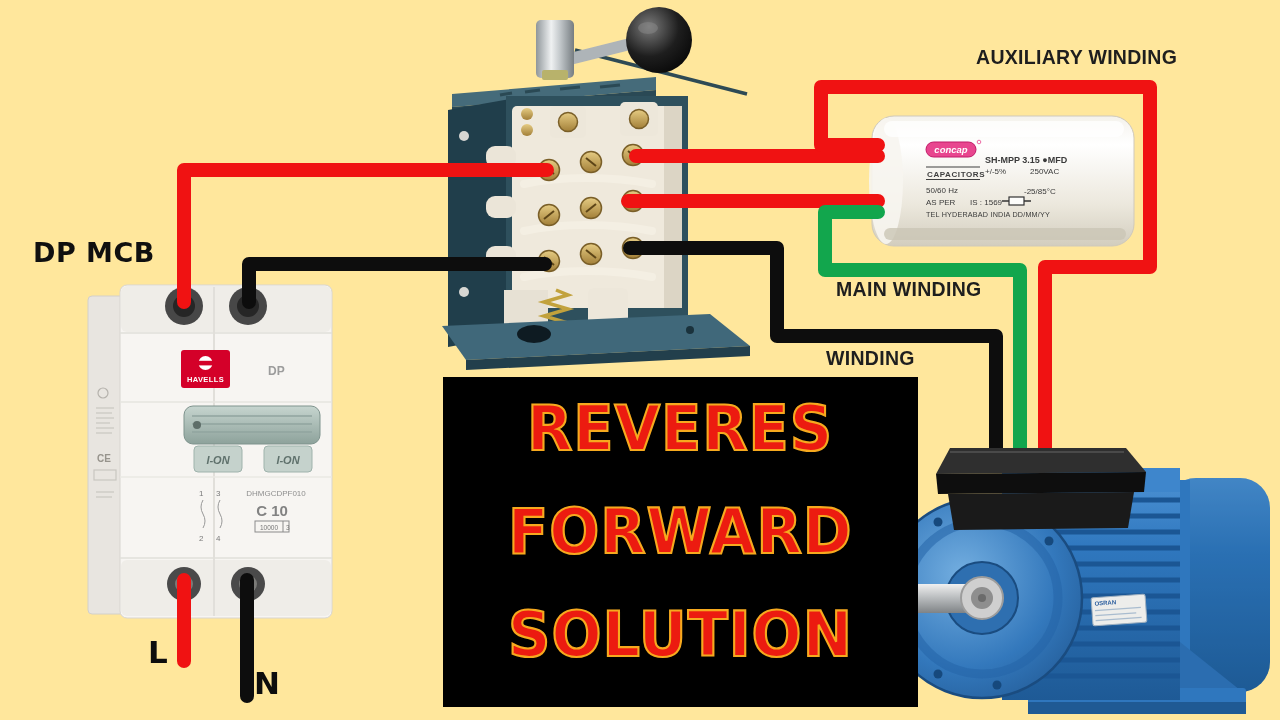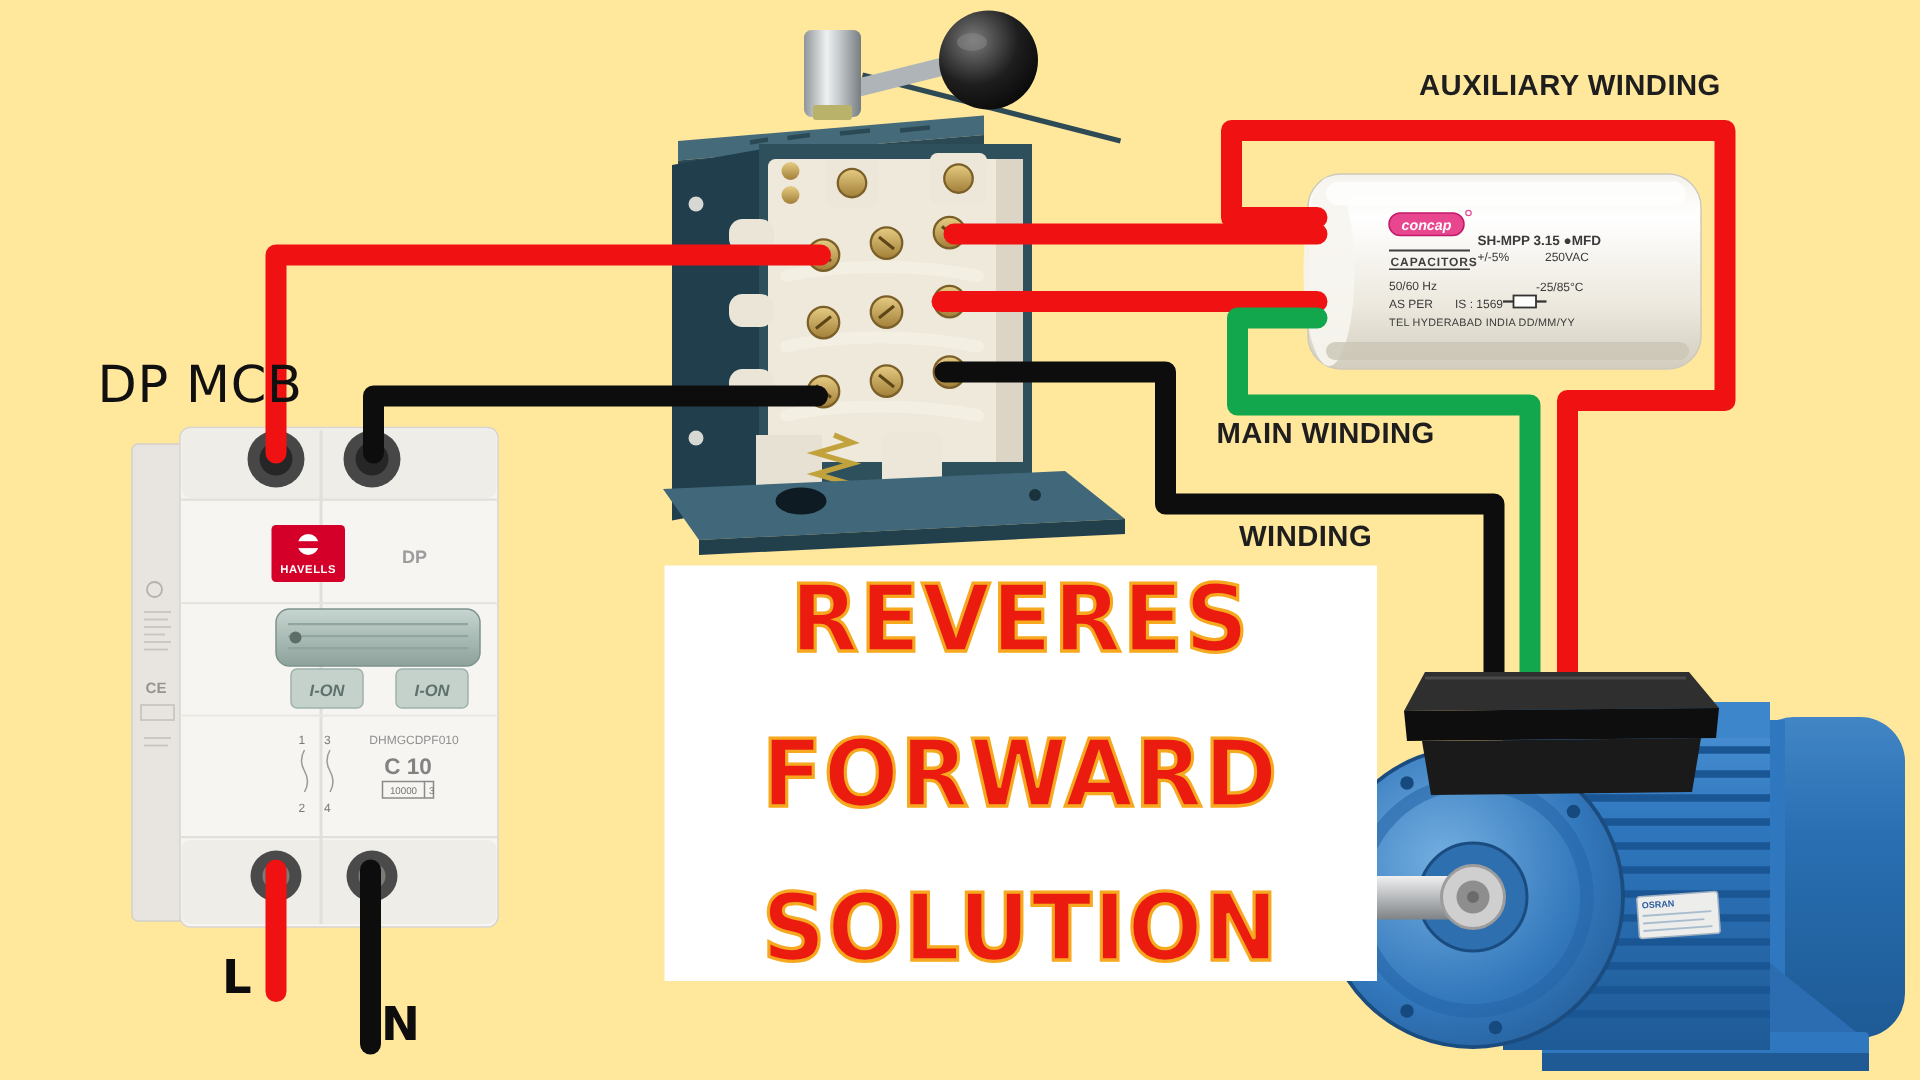--- a/index.html
+++ b/index.html
@@ -4,25 +4,25 @@
 <style>
   html,body{margin:0;padding:0;}
   .stage{
     position:relative;width:1280px;height:720px;overflow:hidden;
     background:#FFE79C;
     font-family:"Liberation Sans",sans-serif;
   }
   svg.scene{position:absolute;left:0;top:0;}
   .abs{position:absolute;white-space:nowrap;}
   .lbl{font-weight:600;font-size:19.5px;color:#1E1E1E;letter-spacing:.3px;}
-  .lbl-big{font-family:"DejaVu Sans",sans-serif;font-weight:normal;font-size:34px;color:#101010;letter-spacing:.5px;margin-left:32px;}
+  .lbl-big{font-family:"DejaVu Sans",sans-serif;font-weight:bold;font-size:27px;color:#101010;letter-spacing:.5px;}
   .lbl-ln{font-family:"DejaVu Sans",sans-serif;font-weight:bold;font-size:31px;color:#0d0d0d;}
   .title-box{
-    left:443px;top:377px;width:475px;height:277px;background:#ffffff;
-    display:flex;flex-direction:column;align-items:center;justify-content:center;
+    left:443px;top:377px;width:475px;height:330px;background:#000000;
+    display:flex;flex-direction:column;align-items:center;
   }
   .title-line{
     font-family:"DejaVu Sans",sans-serif;font-weight:bold;font-size:62px;
     color:#EC1B10;-webkit-text-stroke:2.2px #F6A91E;letter-spacing:1px;
     line-height:103px;transform:scaleX(.95);
   }
   svg text{font-family:"Liberation Sans",sans-serif;}
 </style>
 </head>
 <body>
@@ -333,22 +333,22 @@
       <rect x="1092" y="596" width="54" height="28" rx="2" fill="#EDEDEB" stroke="#9FB0C0"></rect>
       <text x="1095" y="604" font-size="6" font-weight="bold" fill="#2A5D9E">OSRAN</text>
       <line x1="1095" y1="609" x2="1141" y2="609" stroke="#A9BCCF" stroke-width="1.2"></line>
       <line x1="1095" y1="614" x2="1136" y2="614" stroke="#A9BCCF" stroke-width="1.2"></line>
       <line x1="1095" y1="619" x2="1141" y2="619" stroke="#A9BCCF" stroke-width="1.2"></line>
     </g>
   </g>
 </svg>
 
 <div class="abs lbl-big" style="left:33px;top:237px;">DP MCB</div>
-<div class="abs lbl" style="left:946px;top:46px;">AUXILIARY WINDING</div>
-<div class="abs lbl" style="left:811px;top:278px;">MAIN WINDING</div>
+<div class="abs lbl" style="left:976px;top:46px;">AUXILIARY WINDING</div>
+<div class="abs lbl" style="left:836px;top:278px;">MAIN WINDING</div>
 <div class="abs lbl" style="left:826px;top:347px;">WINDING</div>
 <div class="abs lbl-ln" style="left:148px;top:634px;">L</div>
 <div class="abs lbl-ln" style="left:254px;top:665px;">N</div>
 
 <div class="abs title-box">
   <div class="title-line">REVERES</div>
   <div class="title-line">FORWARD</div>
   <div class="title-line">SOLUTION</div>
 </div>
 

